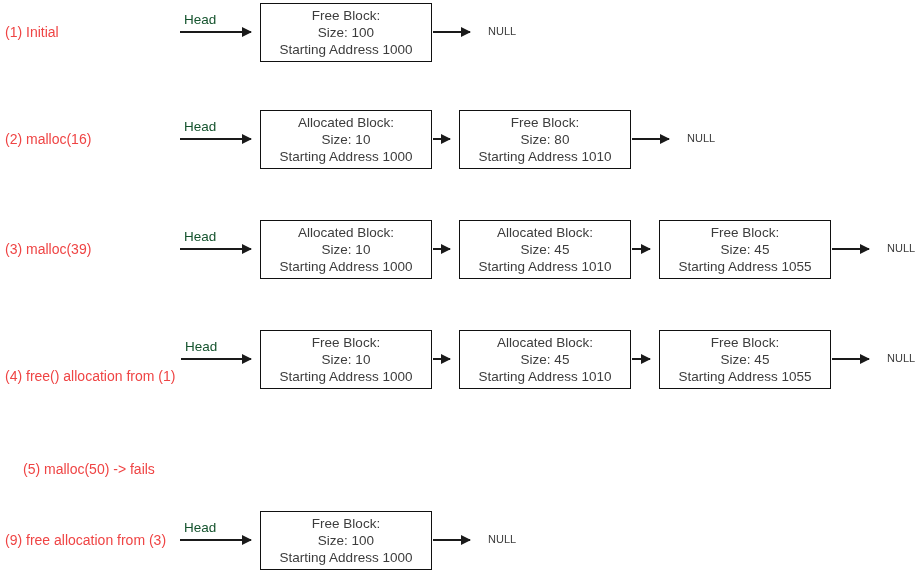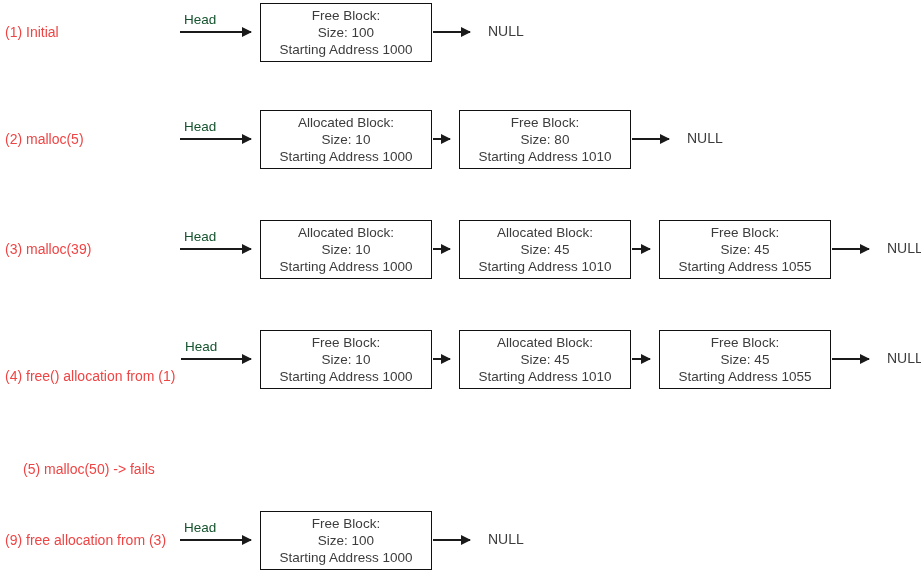--- a/index.html
+++ b/index.html
@@ -105,21 +105,21 @@
     right: -1px;
     top: -4px;
     width: 0;
     height: 0;
     border-top: 5px solid transparent;
     border-bottom: 5px solid transparent;
     border-left: 10px solid #1a1a1a;
   }
   .null-label {
     position: absolute;
-    font-size: 14px;
+    font-size: 11px;
     line-height: 15px;
     color: #3c3c3c;
     white-space: nowrap;
   }
 </style>
 </head>
 <body>
 
 <div id="canvas">
     <div class="row" style="top: 0px;">
@@ -128,21 +128,21 @@
       <div class="head-label" style="left: 184px; top: 11.5px;">Head</div>
       <div class="block" style="left: 260px; top: 3px;">
         <div class="block-line">Free Block:</div>
         <div class="block-line">Size: 100</div>
         <div class="block-line">Starting Address 1000</div>
       </div>
       <div class="null-arrow" style="left: 433px; top: 30.5px; width: 37px;"></div>
       <div class="null-label" style="left: 488px; top: 23.5px;">NULL</div>
     </div>
     <div class="row" style="top: 0px;">
-      <div class="step-label" style="top: 130.5px;">(2) malloc(5)</div>
+      <div class="step-label" style="top: 130.5px;">(2) malloc(16)</div>
       <div class="head-arrow" style="left: 180px; top: 137.5px; width: 71px;"></div>
       <div class="head-label" style="left: 184px; top: 118.5px;">Head</div>
       <div class="block" style="left: 260px; top: 110px;">
         <div class="block-line">Allocated Block:</div>
         <div class="block-line">Size: 10</div>
         <div class="block-line">Starting Address 1000</div>
       </div>
       <div class="connector" style="left: 433px; top: 137.5px; width: 17px;"></div>
       <div class="block" style="left: 459px; top: 110px;">
         <div class="block-line">Free Block:</div>

